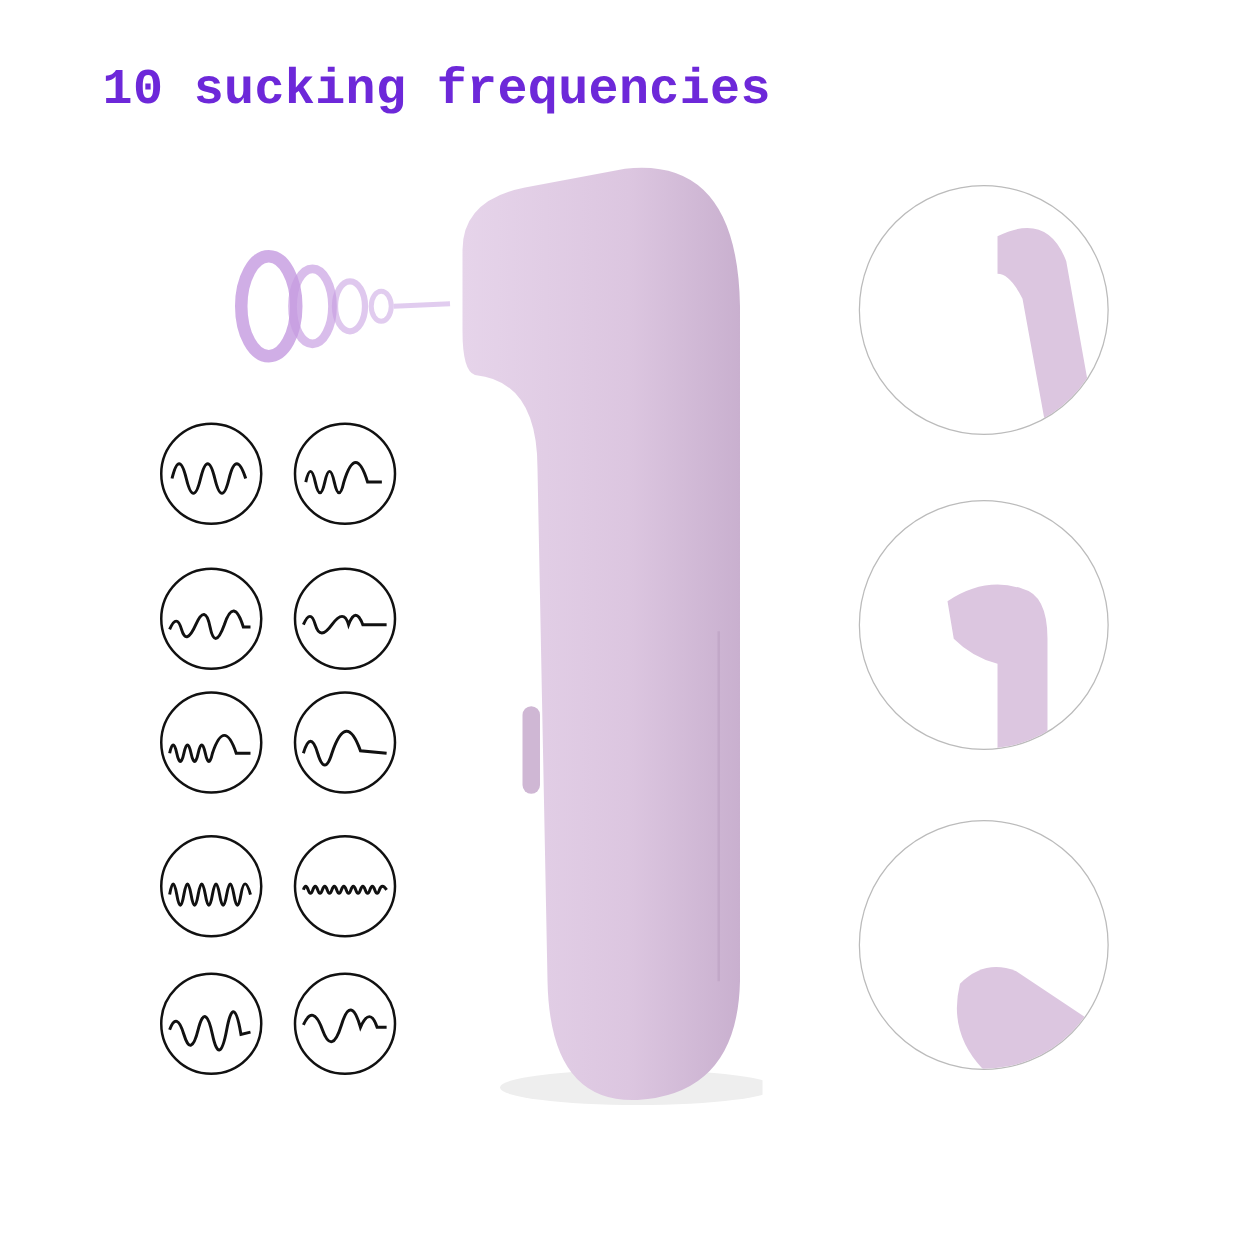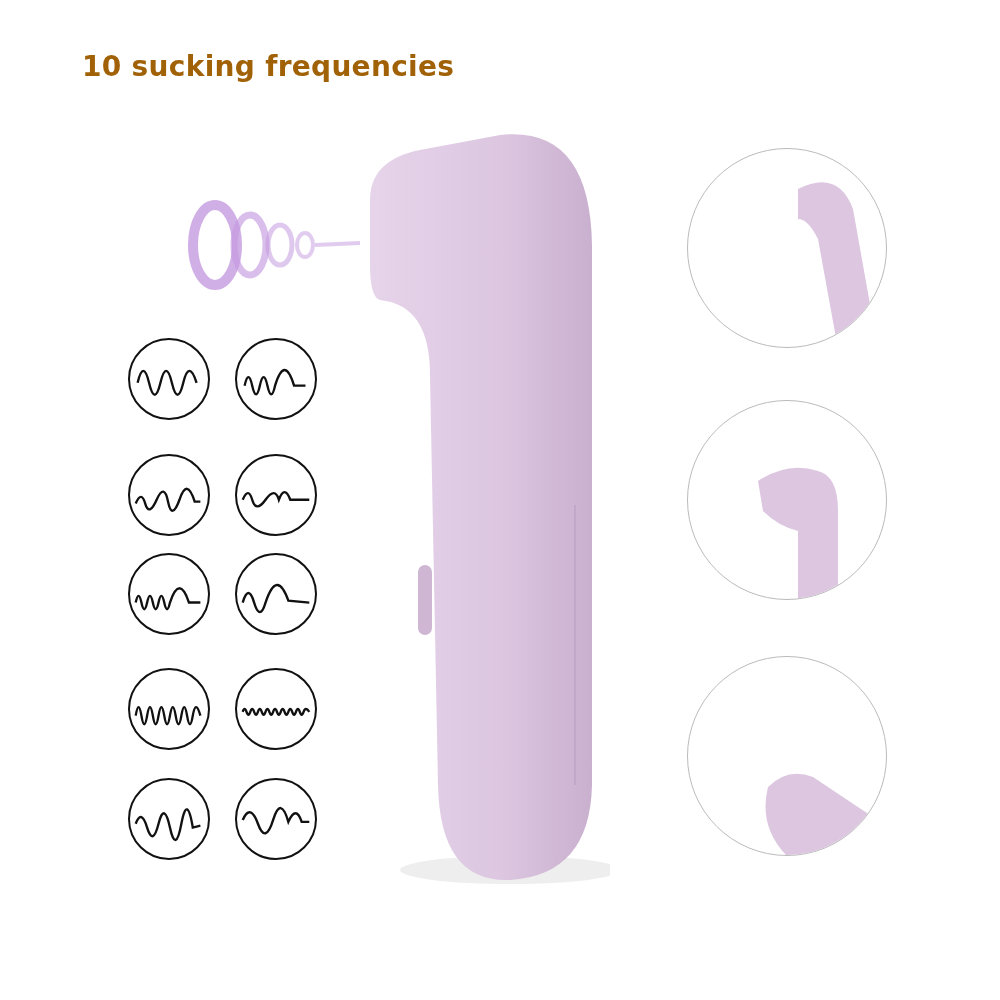--- a/index.html
+++ b/index.html
@@ -1,17 +1,17 @@
 <!DOCTYPE html>
 <html><head>
 <meta charset="utf-8">
 <style>
   html,body{margin:0;padding:0;background:#fff;}
   body{width:1000px;height:1000px;position:relative;overflow:hidden;font-family:"DejaVu Sans","Liberation Sans",sans-serif;}
-  .title{position:absolute;left:82px;top:50px;font-size:28px;font-weight:bold;color:#a16207;letter-spacing:0.3px;}
+  .title{position:absolute;left:82px;top:50px;font-size:40px;font-weight:bold;color:#6d28d9;letter-spacing:0.3px;font-family:Liberation Mono, monospace;}
   .wave-circle{position:absolute;width:82px;height:82px;border:2.5px solid #111;border-radius:50%;box-sizing:border-box;overflow:hidden;background:#fff;}
   .wave-circle svg{position:absolute;left:0;top:0;width:100%;height:100%;}
   .product{position:absolute;}
   .illus{position:absolute;width:200px;height:200px;border:1.5px solid #bbb;border-radius:50%;box-sizing:border-box;overflow:hidden;background:#fff;}
 </style>
 </head>
 <body>
 
 <div class="title">10 sucking frequencies</div>
 

